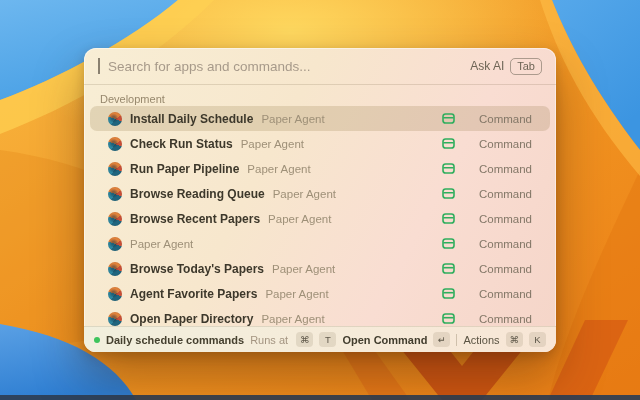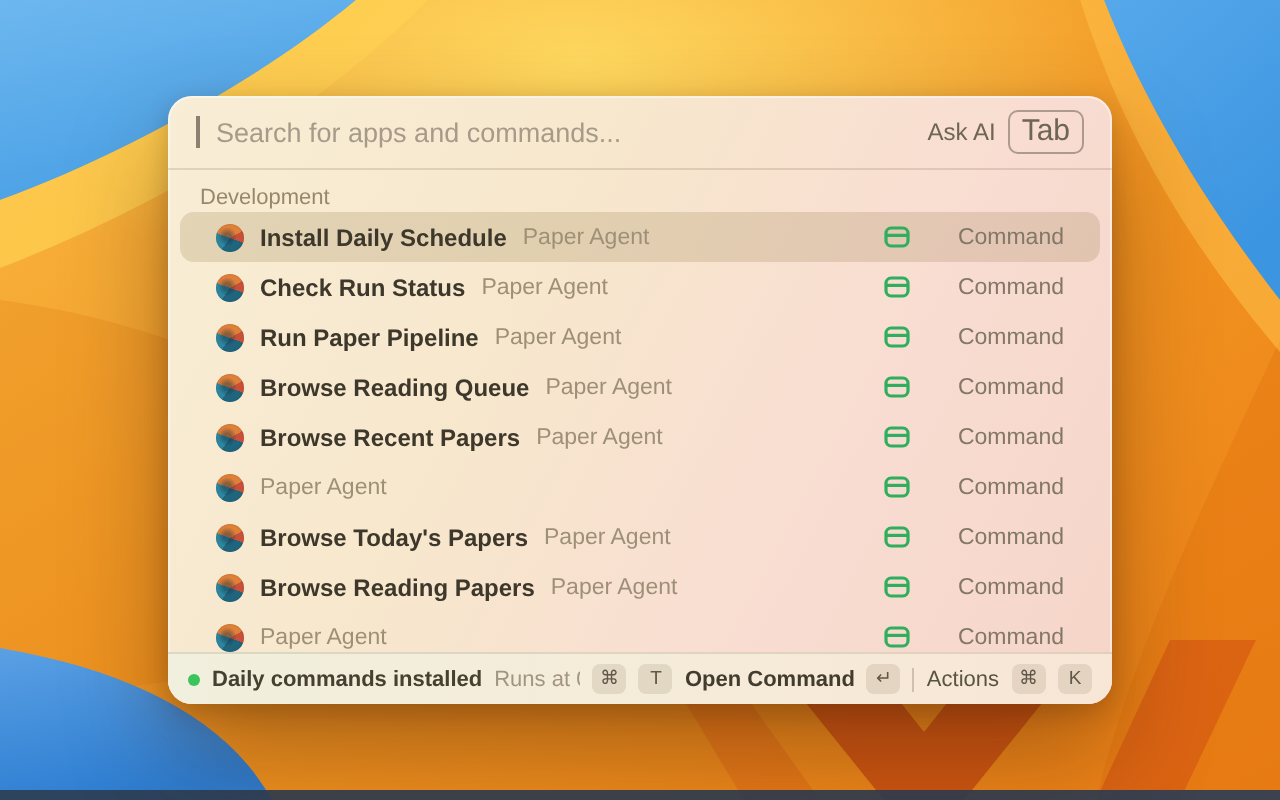--- a/index.html
+++ b/index.html
@@ -16,21 +16,21 @@
     border-radius:12px;overflow:hidden;
     background:linear-gradient(118deg,#f8eed5 0%,#f7e7cd 38%,#f9ddd2 68%,#f5d5c8 100%);
     box-shadow:inset 0 0 0 1px rgba(255,255,255,.45),
                0 25px 50px rgba(60,25,5,.38), 0 4px 12px rgba(60,25,5,.22);
   }
   .search-row{height:36px;display:flex;align-items:center;padding:0 14px;gap:8px;}
   .caret{width:2px;height:16px;background:#8a8170;animation:blink 1.2s step-end infinite;}
   @keyframes blink{50%{opacity:0}}
   .placeholder{flex:1;font-size:13.5px;color:#a79a8a;}
   .askai{display:flex;align-items:center;gap:6px;font-size:12px;color:#6e6556;}
-  .tab-key{font-size:15px;color:#6e6556;border:1px solid rgba(110,101,86,.55);
+  .tab-key{font-size:11px;color:#6e6556;border:1px solid rgba(110,101,86,.55);
     border-radius:5px;padding:1px 6px 2px;background:transparent;}
   .hdiv{height:1px;background:rgba(95,75,45,.16);}
   .section-label{font-size:11px;color:#97886d;padding:8px 16px 1px;}
   .rows{padding:0 6px;}
   .row{height:25px;display:flex;align-items:center;gap:8px;padding:0 18px;border-radius:7px;}
   .row.selected{background:var(--selection,rgba(125,99,45,.18));}
   .app-icon{
     width:14px;height:14px;border-radius:50%;flex:0 0 auto;
     background:
       radial-gradient(circle at 40% 45%, rgba(15,40,60,.4) 0 16%, rgba(15,40,60,0) 42%),
@@ -211,49 +211,50 @@
       <svg width="13" height="13" viewBox="0 0 13 13">
         <rect x="1" y="2" width="11" height="9" rx="2.6" fill="none" stroke="currentColor" stroke-width="1.6"></rect>
         <line x1="1.3" y1="5.7" x2="11.7" y2="5.7" stroke="currentColor" stroke-width="1.6"></line>
       </svg>
     </span>
     <span class="row-type">Command</span>
   </div>
 
   <div class="row">
     <span class="app-icon"></span>
-    <span class="row-title">Browse Reading Papers</span>
-    <span class="row-sub">Paper Agent</span>
-    <span class="spacer"></span>
-    <span class="cmd-icon">
-      <svg width="13" height="13" viewBox="0 0 13 13">
-        <rect x="1" y="2" width="11" height="9" rx="2.6" fill="none" stroke="currentColor" stroke-width="1.6"></rect>
-        <line x1="1.3" y1="5.7" x2="11.7" y2="5.7" stroke="currentColor" stroke-width="1.6"></line>
-      </svg>
-    </span>
-    <span class="row-type">Command</span>
-  </div>
-
-  <div class="row">
-    <span class="app-icon"></span>
+    <span class="row-title">Agent Favorite Papers</span>
+    <span class="row-sub">Paper Agent</span>
+    <span class="spacer"></span>
+    <span class="cmd-icon">
+      <svg width="13" height="13" viewBox="0 0 13 13">
+        <rect x="1" y="2" width="11" height="9" rx="2.6" fill="none" stroke="currentColor" stroke-width="1.6"></rect>
+        <line x1="1.3" y1="5.7" x2="11.7" y2="5.7" stroke="currentColor" stroke-width="1.6"></line>
+      </svg>
+    </span>
+    <span class="row-type">Command</span>
+  </div>
+
+  <div class="row">
+    <span class="app-icon"></span>
+    <span class="row-title">Open Paper Directory</span>
     <span class="row-sub">Paper Agent</span>
     <span class="spacer"></span>
     <span class="cmd-icon">
       <svg width="13" height="13" viewBox="0 0 13 13">
         <rect x="1" y="2" width="11" height="9" rx="2.6" fill="none" stroke="currentColor" stroke-width="1.6"></rect>
         <line x1="1.3" y1="5.7" x2="11.7" y2="5.7" stroke="currentColor" stroke-width="1.6"></line>
       </svg>
     </span>
     <span class="row-type">Command</span>
   </div>
 </div>
 
   <div class="footer">
     <span class="status-dot"></span>
-    <span class="f-title">Daily commands installed</span>
+    <span class="f-title">Daily schedule commands</span>
     <span class="f-desc">Runs at 04:00 and catches u...</span>
     <span class="key">⌘</span>
     <span class="key">T</span>
 
     <span class="f-right">
       <span class="f-action">Open Command</span>
       <span class="key">↵</span>
       <span class="vdiv"></span>
       <span class="f-action secondary">Actions</span>
       <span class="key">⌘</span>

